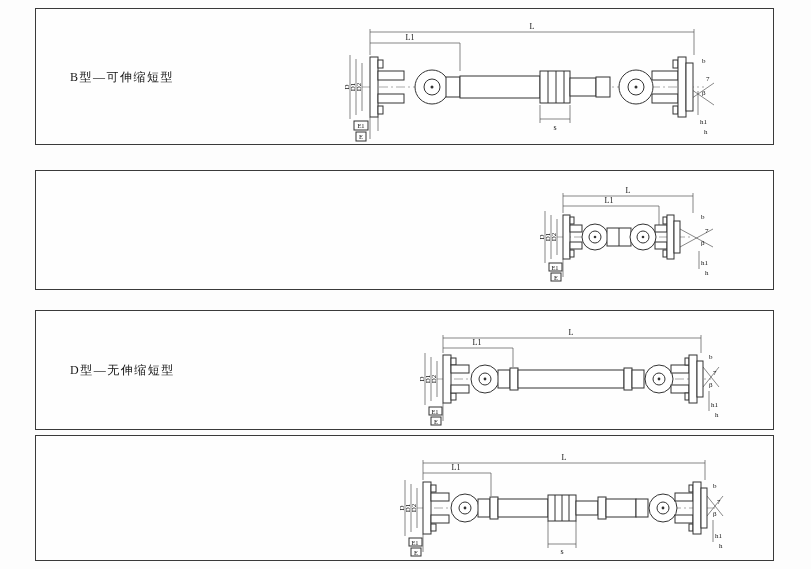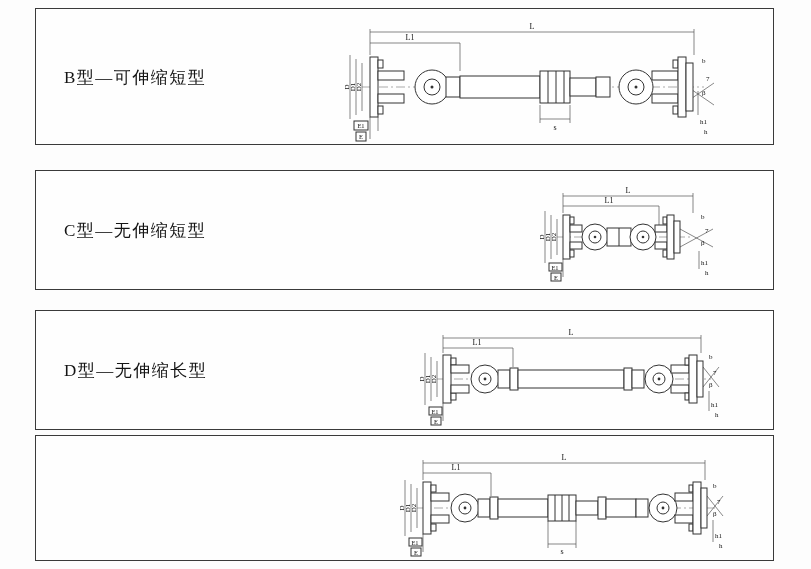--- a/index.html
+++ b/index.html
@@ -8,22 +8,22 @@
     background:#fdfdfd;
     font-family:"Liberation Serif", serif;
     color:#111;
   }
   .panel{
     position:absolute;left:35px;width:739px;
     border:1px solid #3a3a3a;background:#fefefe;
     box-sizing:border-box;
   }
   .panel-title{
-    position:absolute;left:28px;top:50%;transform:translateY(-50%);
-    font-size:17px;letter-spacing:1.5px;color:#141414;white-space:nowrap;
+    position:absolute;left:34px;top:50%;transform:translateY(-50%);
+    font-size:12px;letter-spacing:1.5px;color:#141414;white-space:nowrap;
   }
   svg{position:absolute;overflow:visible;}
   .s{stroke:#333;fill:none;stroke-width:1;}
   .sf{stroke:#333;fill:#ffffff;stroke-width:1;}
   .dim line{stroke:#555;stroke-width:0.7;}
   .cl{stroke:#888;stroke-width:0.7;stroke-dasharray:9 3 2 3;}
   text.lbl{font-family:"Liberation Serif",serif;font-size:8px;fill:#111;}
   text.sm{font-size:7px;}
   text.bx{font-size:6.5px;}
 </style>
@@ -108,21 +108,20 @@
     <text class="lbl" x="209" y="109" text-anchor="middle">s</text>
     <text class="lbl sm" x="356" y="42">b</text>
     <text class="lbl sm" x="360" y="60">7</text>
     <text class="lbl sm" x="356" y="74">β</text>
     <text class="lbl sm" x="354" y="103">h1</text>
     <text class="lbl sm" x="358" y="113">h</text>
   </svg>
 </div>
 
 <div class="panel" style="top:170px;height:120px;">
-  <div class="panel-title">C型—无伸缩短型</div>
 
   <svg style="left:505px;top:14px;" width="190" height="100" viewBox="0 0 190 100">
     <line class="cl" x1="16" y1="52" x2="150" y2="52"></line>
 
     <g class="dim">
       <line x1="22" y1="28" x2="22" y2="8"></line>
         <line x1="152" y1="28" x2="152" y2="8"></line>
       <line x1="22" y1="11" x2="152" y2="11"></line>
       <line x1="22" y1="21" x2="118" y2="21"></line>
         <line x1="118" y1="21" x2="118" y2="40"></line>
@@ -178,21 +177,21 @@
     <text class="lbl bx" x="15" y="94.5" text-anchor="middle">E</text>
     <text class="lbl sm" x="160" y="34">b</text>
     <text class="lbl sm" x="164" y="48">7</text>
     <text class="lbl sm" x="160" y="60">β</text>
     <text class="lbl sm" x="160" y="80">h1</text>
     <text class="lbl sm" x="164" y="90">h</text>
   </svg>
 </div>
 
 <div class="panel" style="top:310px;height:120px;">
-  <div class="panel-title">D型—无伸缩长型</div>
+  <div class="panel-title">D型—无伸缩短型</div>
 
   <svg style="left:385px;top:16px;" width="300" height="100" viewBox="0 0 300 100">
     <line class="cl" x1="16" y1="52" x2="290" y2="52"></line>
 
     <g class="dim">
       <line x1="22" y1="26" x2="22" y2="8"></line>
         <line x1="280" y1="26" x2="280" y2="8"></line>
       <line x1="22" y1="11" x2="280" y2="11"></line>
       <line x1="22" y1="21" x2="92" y2="21"></line>
         <line x1="92" y1="21" x2="92" y2="40"></line>

